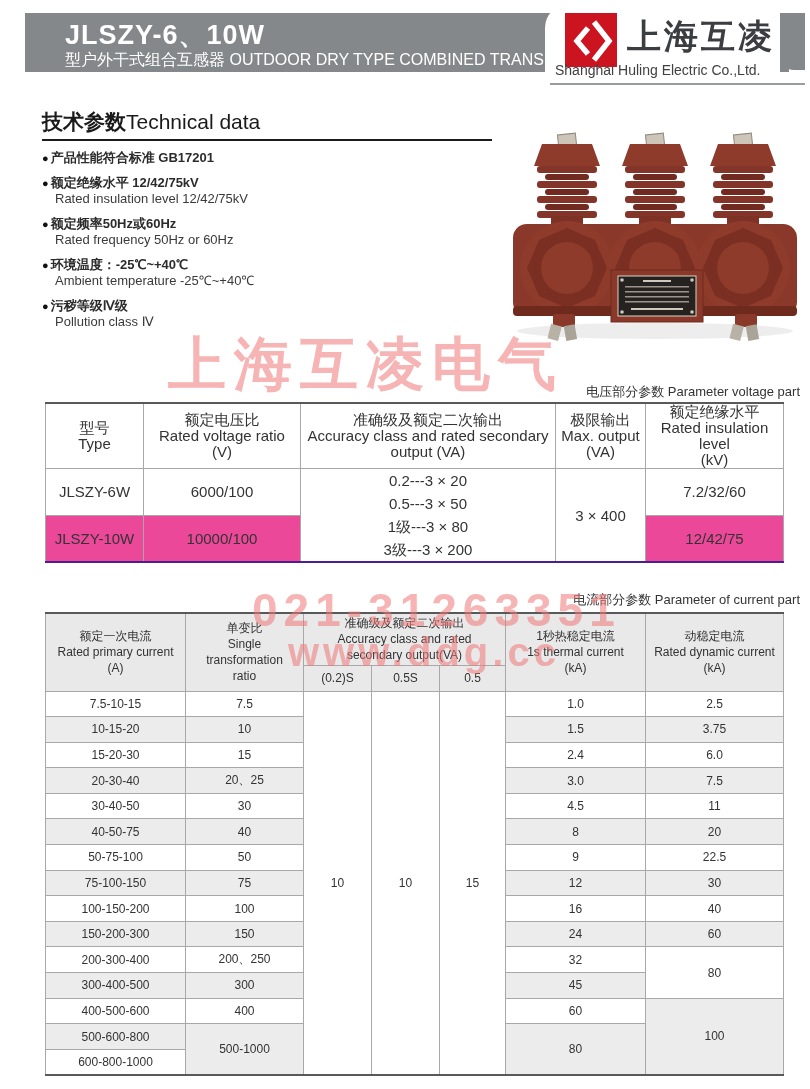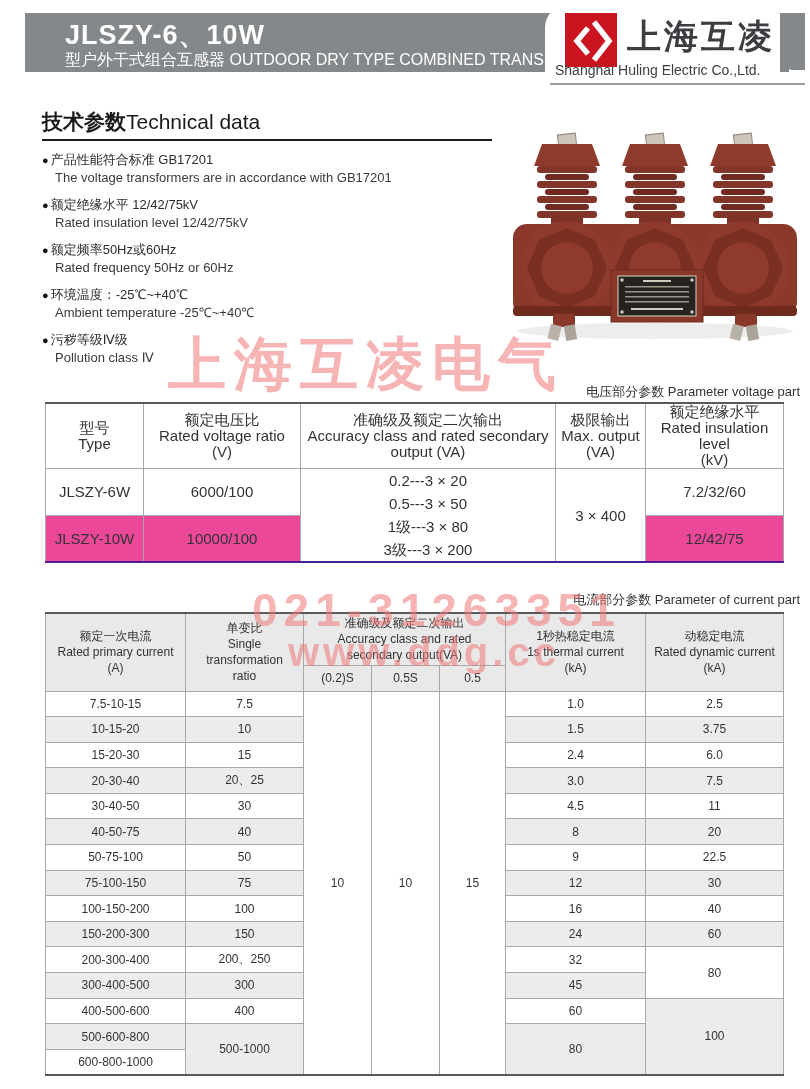--- a/index.html
+++ b/index.html
@@ -16,21 +16,21 @@
   .logo-mark { position:absolute; left:20px; top:9px; width:52px; height:54px; }
   .logo-zh { position:absolute; left:82px; top:10px; font-size:34px; font-weight:600; color:#3c3d40; letter-spacing:3px; white-space:nowrap; }
   .logo-en { position:absolute; left:10px; top:58px; width:225px; font-size:14px; color:#404040; white-space:nowrap; }
 
   
   .tech-title { position:absolute; left:42px; top:108px; font-size:21px; color:#1a1a1a; }
   .tech-title .zh { font-weight:600; margin-right:0; }
   .tech-underline { position:absolute; left:42px; top:139px; width:450px; height:2px; background:#1c1c1c; }
   .bullets { position:absolute; left:42px; top:150px; width:440px; }
   .bullet { margin-bottom:9px; }
-  .bullet .zh { font-size:13px; color:#2b2b2b; line-height:20px; }
+  .bullet .zh { font-size:13px; color:#2b2b2b; line-height:15px;font-weight:bold; }
   .bullet .dot { font-size:11px; margin-right:2px; color:#111; }
   .bullet .en { font-size:13px; color:#3a3a3a; line-height:16px; margin-left:13px; }
 
   
   .photo { position:absolute; left:505px; top:128px; width:300px; height:218px; }
 
   
   .wm { position:absolute; z-index:6; font-weight:bold; color:rgba(238,118,118,0.55); pointer-events:none; white-space:nowrap; }
   .wm-brand { left:168px; top:326px; font-size:58px; letter-spacing:8px; }
   .wm-phone { left:252px; top:583px; font-size:46px; letter-spacing:6px; }
@@ -83,21 +83,20 @@
   <div class="logo-underline"></div>
 
   <div class="tech-title">
     <span class="zh">技术参数</span><span>Technical data</span>
   </div>
   <div class="tech-underline"></div>
 
   <div class="bullets" id="bullets">
       <div class="bullet">
         <div class="zh"><span class="dot">●</span><span>产品性能符合标准 GB17201</span></div>
-        <div class="en">The voltage transformers are in accordance with GB17201</div>
       </div>
       <div class="bullet">
         <div class="zh"><span class="dot">●</span><span>额定绝缘水平 12/42/75kV</span></div>
         <div class="en">Rated insulation level 12/42/75kV</div>
       </div>
       <div class="bullet">
         <div class="zh"><span class="dot">●</span><span>额定频率50Hz或60Hz</span></div>
         <div class="en">Rated frequency 50Hz or 60Hz</div>
       </div>
       <div class="bullet">

